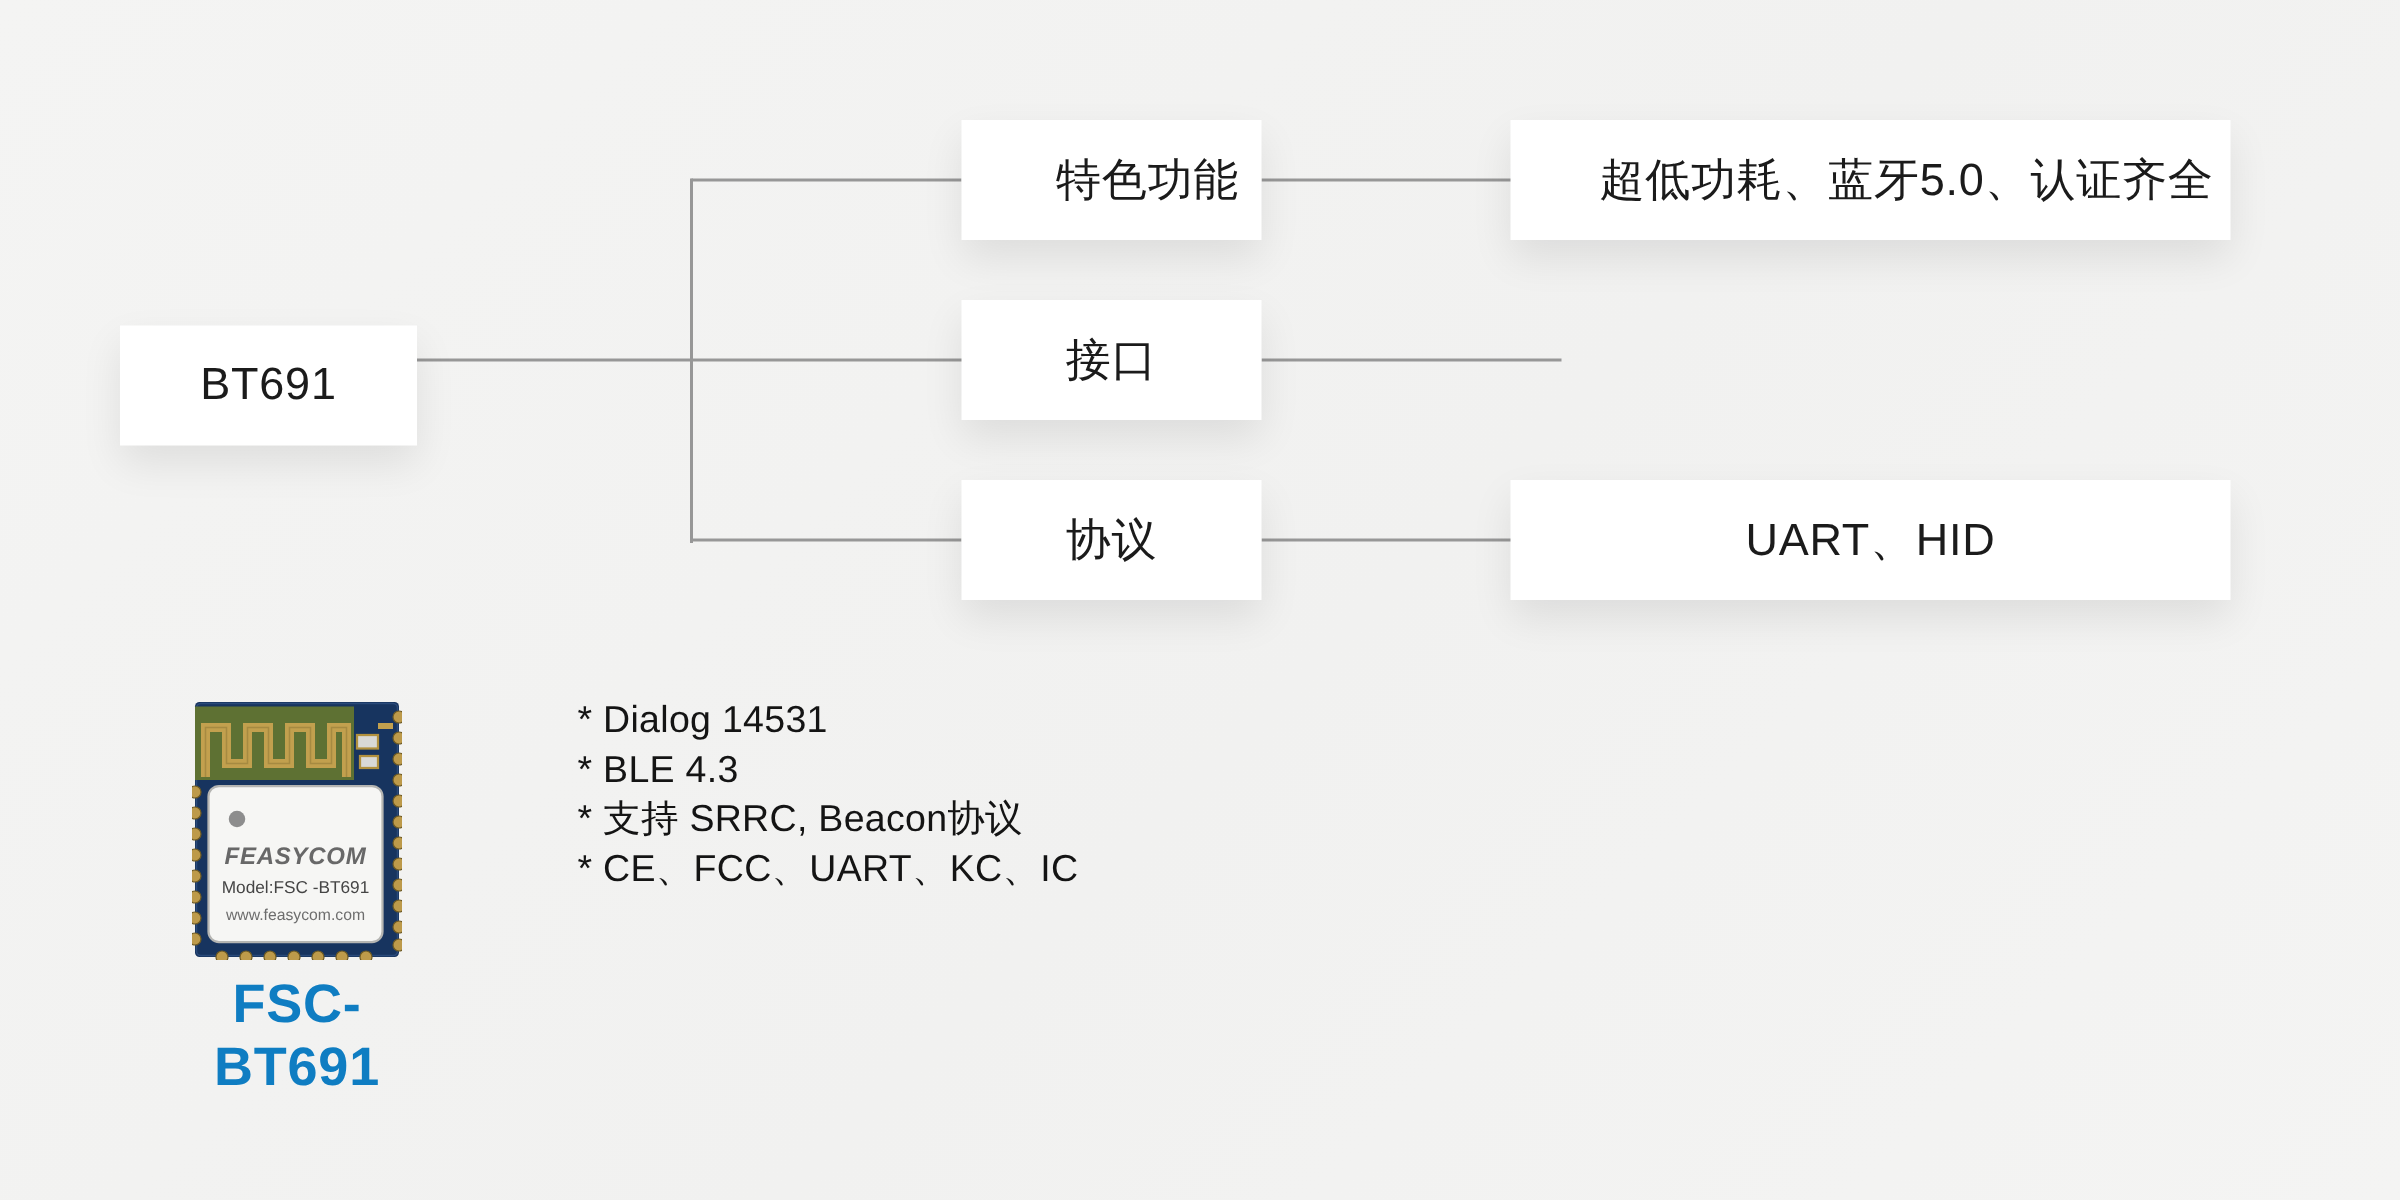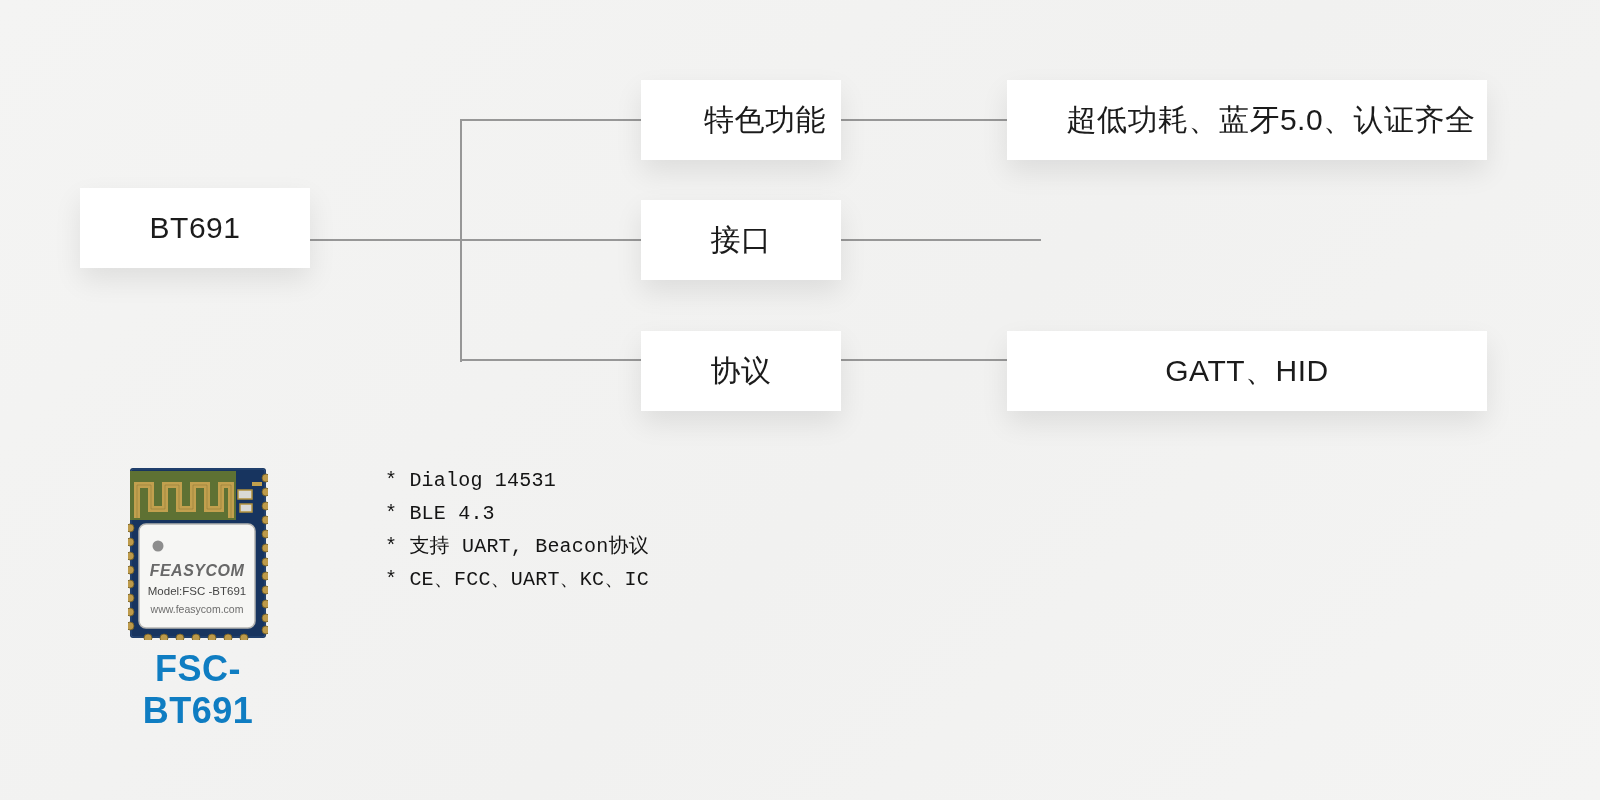--- a/index.html
+++ b/index.html
@@ -21,26 +21,26 @@
     background: #ffffff;
     display: flex;
     align-items: center;
     justify-content: center;
     font-size: 30px;
     color: #1b1b1b;
     letter-spacing: 0.5px;
     box-shadow: 0 12px 28px rgba(0,0,0,0.085);
     white-space: nowrap;
   }
-  .root-box  { left: 80px;  top: 188px; width: 230px; }
+  .root-box  { left: 80px;  top: 217px; width: 198px; }
   .mid-box   { left: 641px; width: 200px; }
   .right-box { left: 1007px; width: 480px; }
   .row-1 { top: 80px; padding-left: 48px; }
   .row-2 { top: 200px; }
-  .row-3 { top: 320px; margin-top: 11px; }
+  .row-3 { top: 320px; }
 
   
   .hline, .vline { position: absolute; background: #979797; }
   .hline { height: 2px; }
   .vline { width: 2px; }
   .l-root-trunk { left: 278px; top: 239px; width: 364px; }
   .l-trunk      { left: 460px; top: 119px; height: 243px; }
   .l-trunk-top  { left: 461px; top: 119px; width: 180px; }
   .l-trunk-bot  { left: 461px; top: 359px; width: 180px; }
   .l-mr-1 { left: 841px; top: 119px; width: 200px; }
@@ -63,26 +63,25 @@
     text-align: center;
     font-size: 36px;
     font-weight: bold;
     color: #0f7dc2;
     letter-spacing: 0.5px;
   }
   .feature-list {
     position: absolute;
     left: 385px;
     top: 464px;
-    font-size: 20px;
+    font-size: 25px;
     line-height: 33px;
     color: #141414;
     letter-spacing: 0.2px;
     white-space: nowrap;
-    font-family: Liberation Mono, monospace;
   }
   .svg-brand  { font: italic bold 16px "Liberation Sans","DejaVu Sans",sans-serif; fill: #686868; letter-spacing: 0.5px; }
   .svg-model  { font: 11.5px "Liberation Sans","DejaVu Sans",sans-serif; fill: #454545; }
   .svg-site   { font: 10.5px "Liberation Sans","DejaVu Sans",sans-serif; fill: #6d6d6d; }
 </style>
 </head>
 <body>
 
 <div class="canvas">
 
@@ -94,21 +93,21 @@
   <div class="hline l-mr-2"></div>
   <div class="hline l-mr-3"></div>
 
   <div class="dbox root-box">BT691</div>
 
   <div class="dbox mid-box row-1">特色功能</div>
   <div class="dbox mid-box row-2">接口</div>
   <div class="dbox mid-box row-3">协议</div>
 
   <div class="dbox right-box row-1">超低功耗、蓝牙5.0、认证齐全</div>
-  <div class="dbox right-box row-3">GATT、HID</div>
+  <div class="dbox right-box row-3">UART、HID</div>
 
   <svg class="module-photo" viewBox="0 0 140 174">
 
     <rect x="2" y="2" width="136" height="170" rx="3" fill="#17345f"></rect>
     <rect x="3" y="3" width="134" height="168" rx="3" fill="none" stroke="#2a4a7a" stroke-width="1"></rect>
 
     <rect x="2" y="5" width="106" height="49" fill="#5e7133"></rect>
 
     <path d="M9 52 V19 H23 V43 H37 V19 H51 V43 H65 V19 H79 V43 H93 V19 H103 V52" fill="none" stroke="#c2a04e" stroke-width="6" stroke-linejoin="miter"></path>
     <path d="M9 52 V19 H23 V43 H37 V19 H51 V43 H65 V19 H79 V43 H93 V19 H103 V52" fill="none" stroke="#8a7434" stroke-width="1" opacity="0.5"></path>
@@ -153,17 +152,17 @@
         <circle cx="100" cy="172" r="4"></circle>
       <circle cx="116" cy="172" r="4"></circle>
     </g>
   </svg>
 
   <div class="product-name">FSC-BT691</div>
 
   <div class="feature-list">
     <div>* Dialog 14531</div>
     <div>* BLE 4.3</div>
-    <div>* 支持 UART, Beacon协议</div>
+    <div>* 支持 SRRC, Beacon协议</div>
     <div>* CE、FCC、UART、KC、IC</div>
   </div>
 
 </div>
 
 </body></html>

